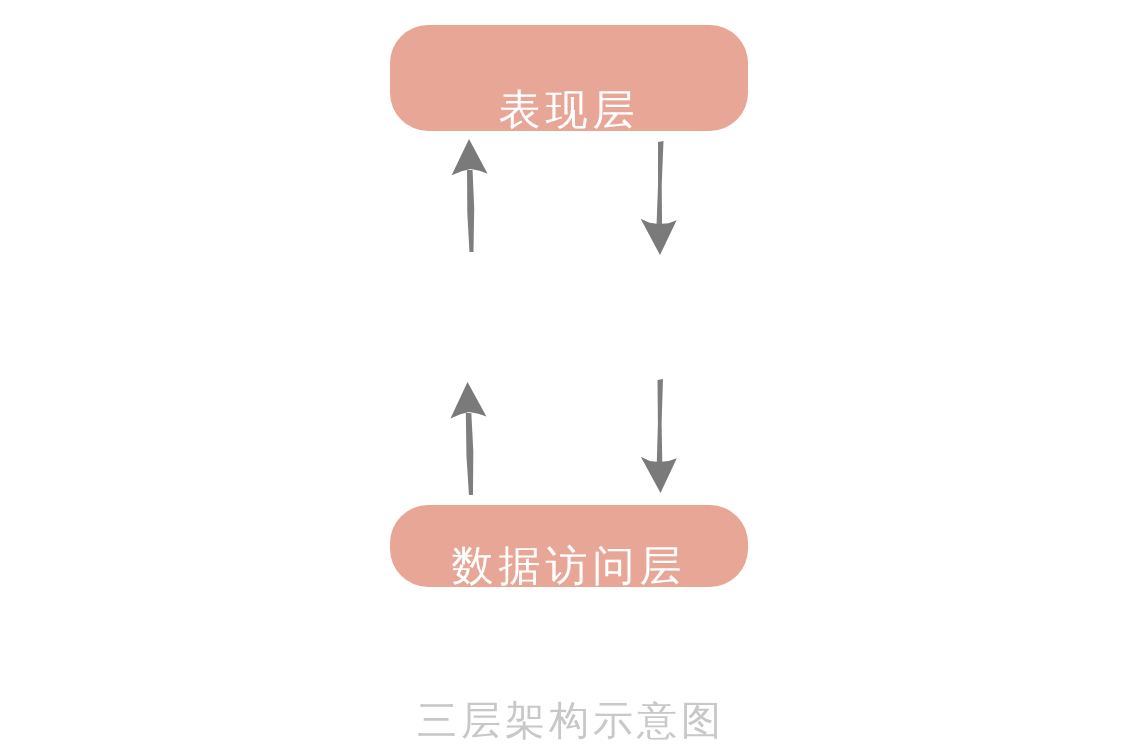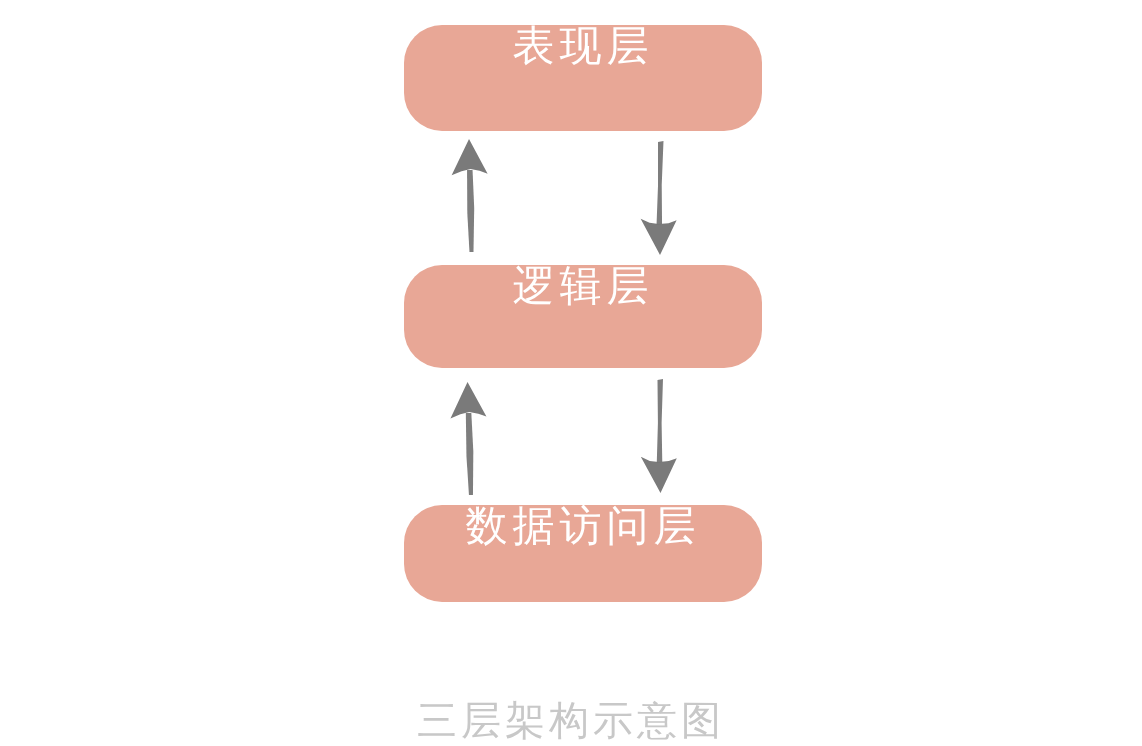--- a/index.html
+++ b/index.html
@@ -25,27 +25,26 @@
     height: 746px;
   }
   .layer-box {
     position: absolute;
     left: 390px;
     width: 358px;
     height: 106px;
     background: var(--box-fill);
     border-radius: 38px;
     display: flex;
-    align-items: flex-start;
+    align-items: flex-end;
     justify-content: center;
-    margin-left: 14px;
   }
   .box-presentation { top: 25px; }
   .box-logic       { top: 265px; height: 103px; }
-  .box-data        { top: 505px; height: 97px; }
+  .box-data        { top: 505px; height: 82px; }
   .layer-label {
     color: var(--box-text);
     font-size: 42px;
     letter-spacing: 5px;
     line-height: 1;
     white-space: nowrap;
   }
   .arrow {
     position: absolute;
     width: 40px;
@@ -72,23 +71,20 @@
 </style>
 </head>
 <body>
 
 <div class="stage">
 
   <div class="layer-box box-presentation">
     <span class="layer-label">表现层</span>
   </div>
 
-  <div class="layer-box box-logic">
-    <span class="layer-label">逻辑层</span>
-  </div>
 
   <div class="layer-box box-data">
     <span class="layer-label">数据访问层</span>
   </div>
 
   <div class="arrow arrow-up-1">
     <svg viewBox="0 0 40 116" xmlns="http://www.w3.org/2000/svg" aria-hidden="true">
       <polygon fill="currentColor" fill-opacity="0.95" points="20,1 2,37 12,33 21,31 30,33 38,36"></polygon>
       <polygon fill="currentColor" fill-opacity="0.92" points="17.5,32 23,32 24,70 22.5,114 18.5,114 17,75"></polygon>
     </svg>

